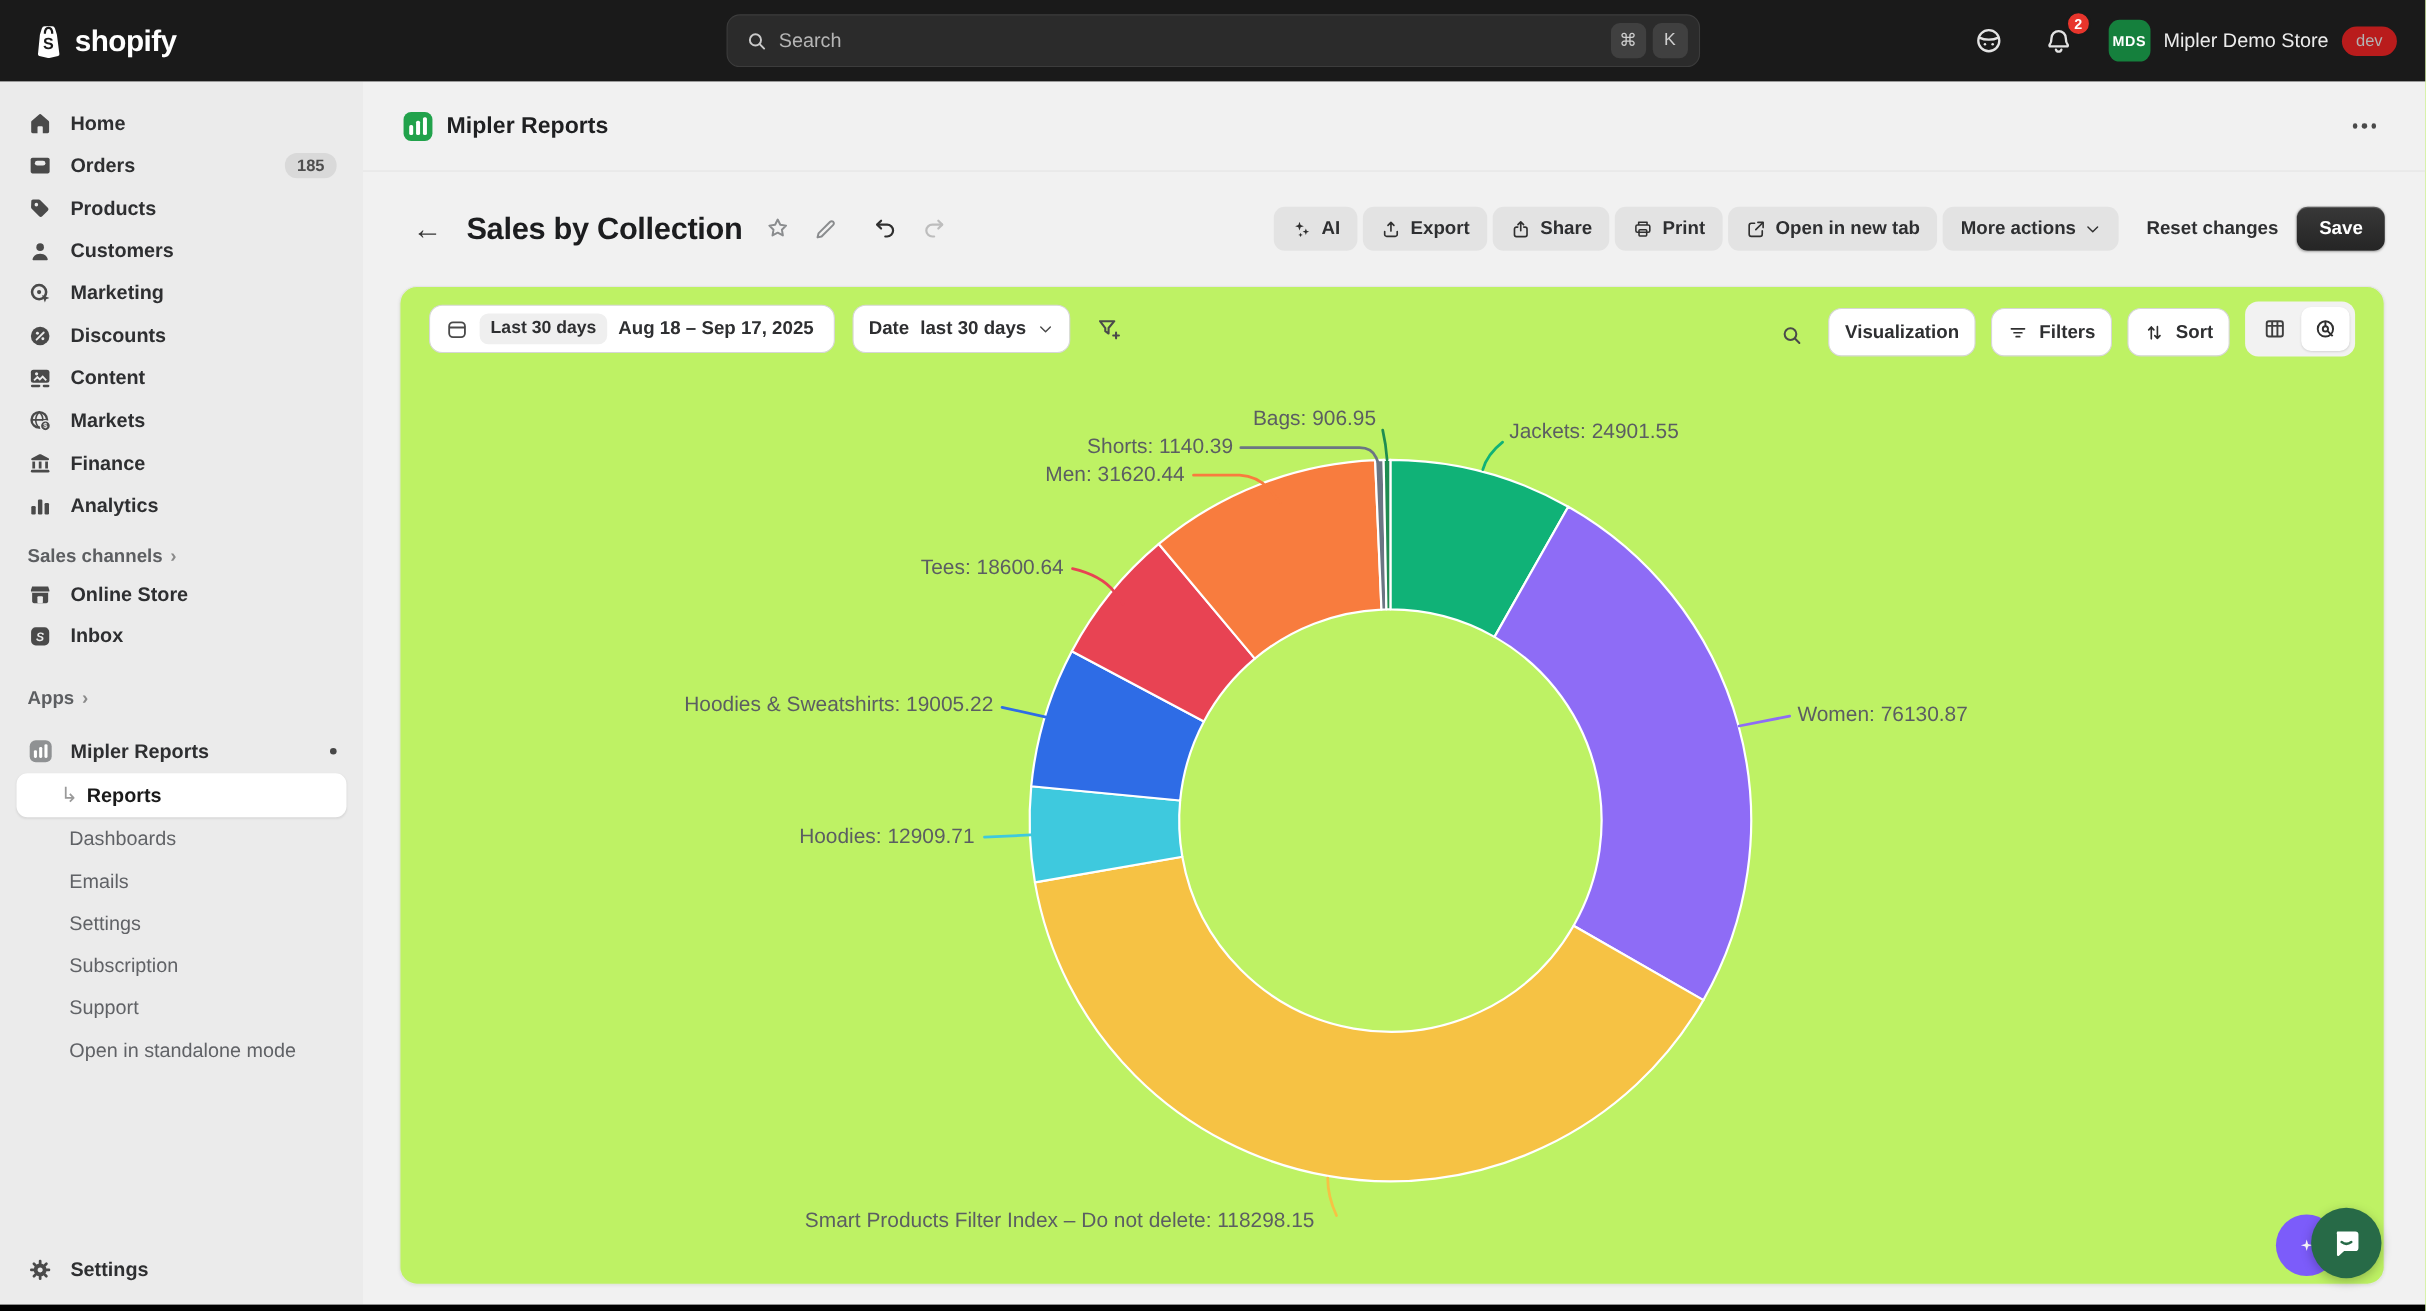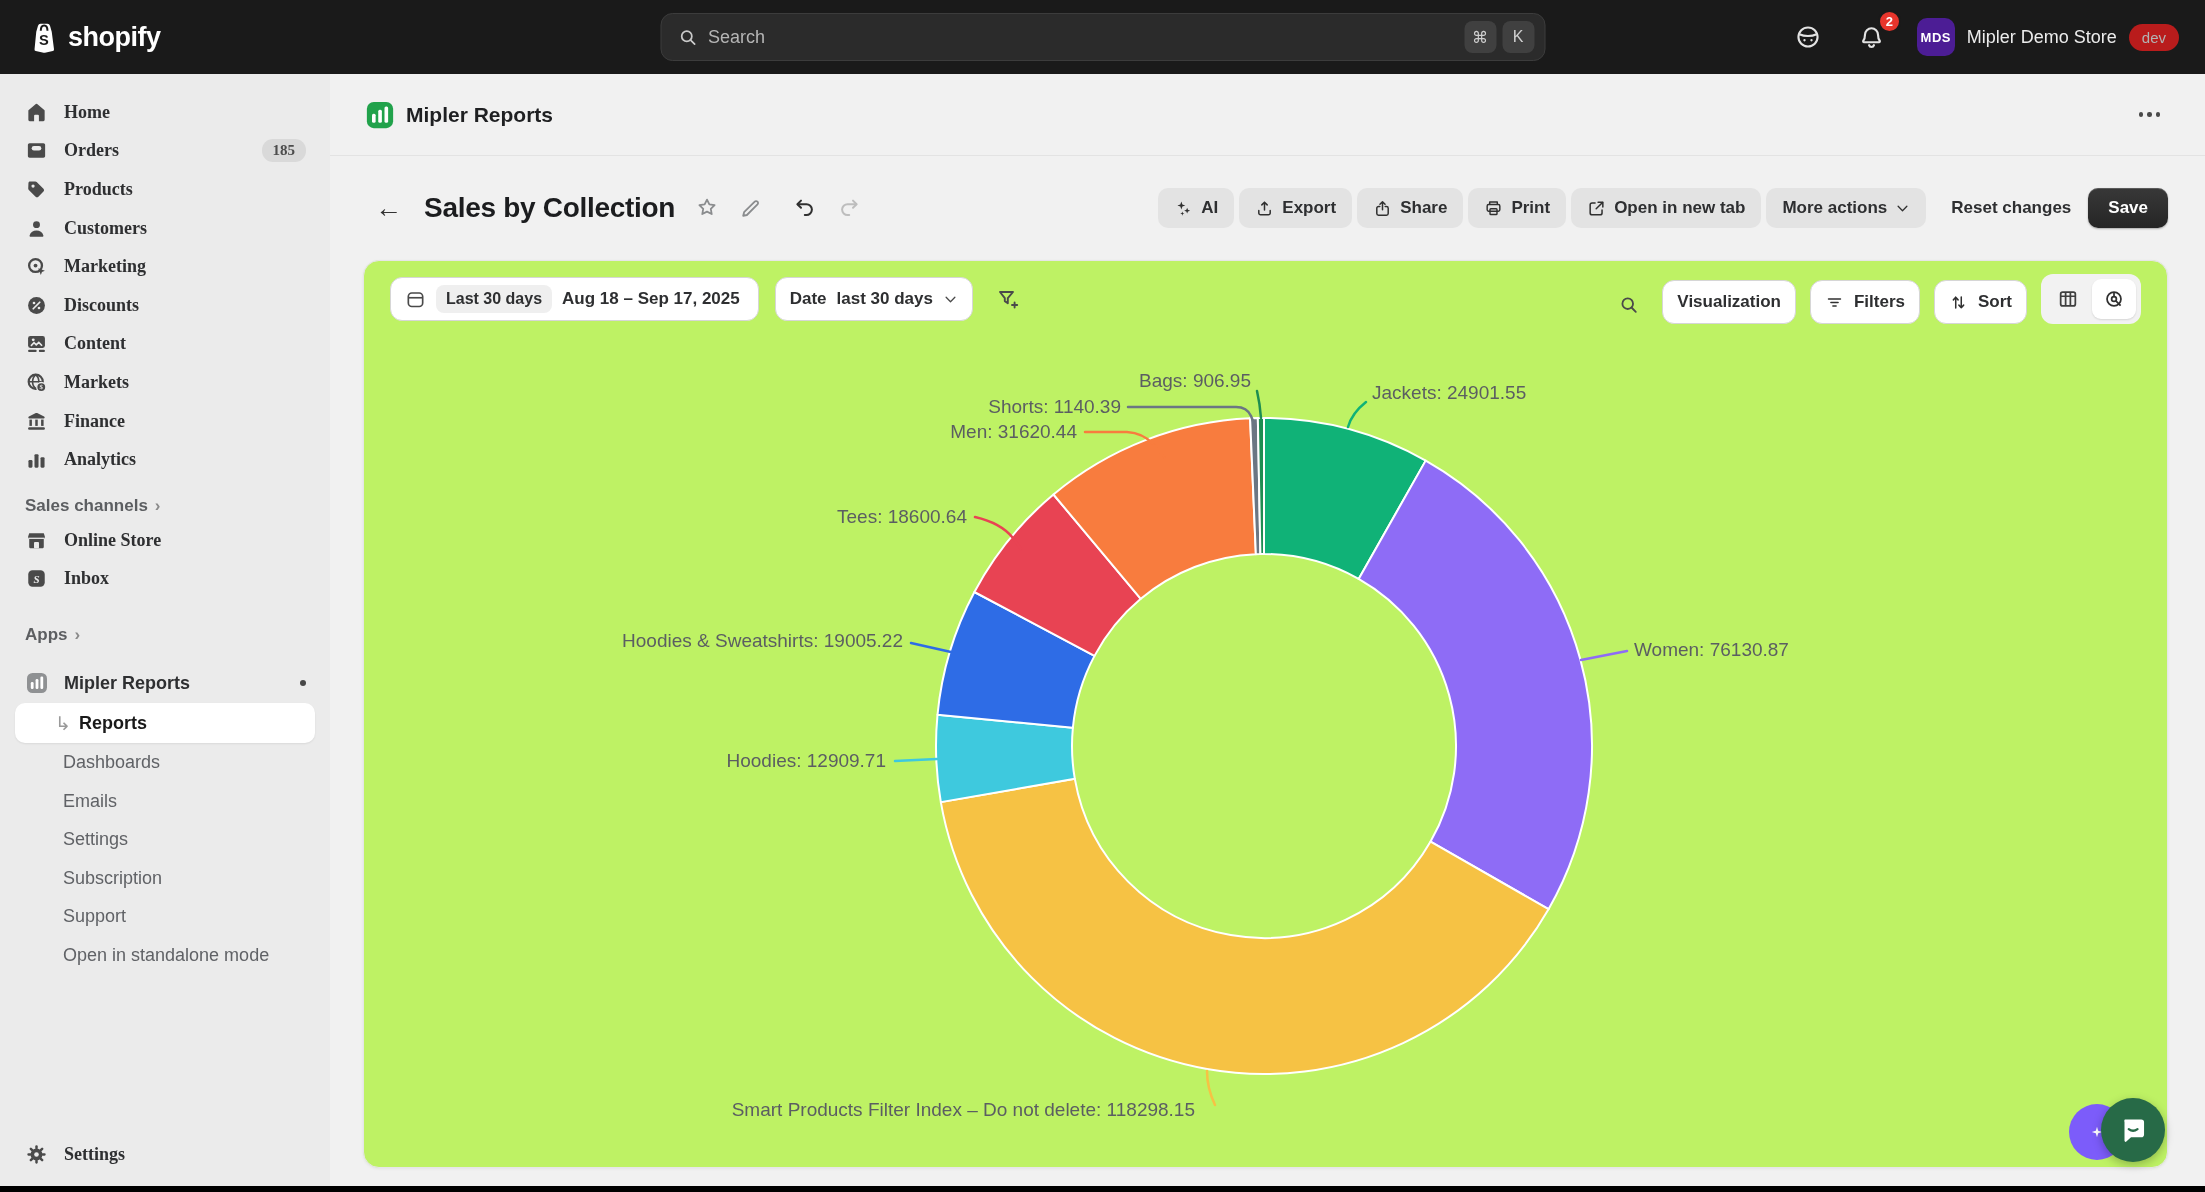--- a/index.html
+++ b/index.html
@@ -18,29 +18,29 @@
   .searchbox input { flex:1; background:transparent; border:none; outline:none; color:#e3e3e3; font-size:18px; margin-left:10px; font-family:inherit; }
   .searchbox input::placeholder { color:#b5b5b5; }
   .kbd { width:32px; height:32px; border-radius:8px; background:#404040; color:#cfcfcf; font-size:16px;
     display:flex; align-items:center; justify-content:center; margin-left:6px; }
   .top-right { position:absolute; right:26px; top:0; height:74px; display:flex; align-items:center; gap:26px; }
   .bell-wrap { position:relative; }
   .notif-badge { position:absolute; top:-8px; right:-10px; min-width:23px; height:23px; padding:0 5px; border-radius:12px;
     background:#e8352c; border:2px solid #1a1a1a; color:#fff; font-size:13px; font-weight:700;
     display:flex; align-items:center; justify-content:center; }
   .account { display:flex; align-items:center; gap:12px; }
-  .avatar { width:38px; height:38px; border-radius:10px; background:#4c1d95; color:#fff; font-size:13px; font-weight:700;
+  .avatar { width:38px; height:38px; border-radius:10px; background:#15803d; color:#fff; font-size:13px; font-weight:700;
     display:flex; align-items:center; justify-content:center; letter-spacing:.5px; }
   .store-name { color:#ececec; font-size:18px; font-weight:400; }
   .env-pill { background:#b91c1c; color:#b3b3b3; font-size:15px; padding:5px 13px; border-radius:15px; }
 
   
   .sidebar { position:absolute; top:74px; left:0; width:330px; bottom:6px; background:#ebebeb; z-index:20; }
   .nav-group { margin-top:19px; }
-  .nav-item { display:flex; align-items:center; height:38.6px; padding:0 24px 0 25px; font-size:18px; font-weight:600; color:#2e2f31; cursor:pointer;font-family:Liberation Serif, serif; }
+  .nav-item { display:flex; align-items:center; height:38.6px; padding:0 24px 0 25px; font-size:18px; font-weight:600; color:#2e2f31; cursor:pointer; }
   .nav-item .ico { width:23px; height:23px; margin-right:16px; flex:none; display:flex; }
   .nav-item svg { width:23px; height:23px; }
   .count-badge { margin-left:auto; background:#d9d9d9; color:#4d4d4d; border-radius:11px; font-size:15px; font-weight:600; padding:3px 11px; }
   .section-label { display:flex; align-items:center; gap:7px; padding:0 25px; height:30px; font-size:17px; font-weight:600; color:#5c5e61; }
   .section-label .chev { font-size:17px; color:#8a8a8a; }
   .sub-item { display:flex; align-items:center; height:38.6px; padding-left:63px; font-size:18px; font-weight:500; color:#606266; cursor:pointer; }
   .selected-pill { margin:0 15px; height:40px; background:#fff; border-radius:10px; box-shadow:0 1px 2px rgba(0,0,0,.08);
     display:flex; align-items:center; padding-left:40px; gap:8px; cursor:pointer; }
   .selected-pill .elbow { color:#9a9a9a; font-size:19px; }
   .selected-pill .lbl { font-size:18px; font-weight:700; color:#1a1a1a; }

